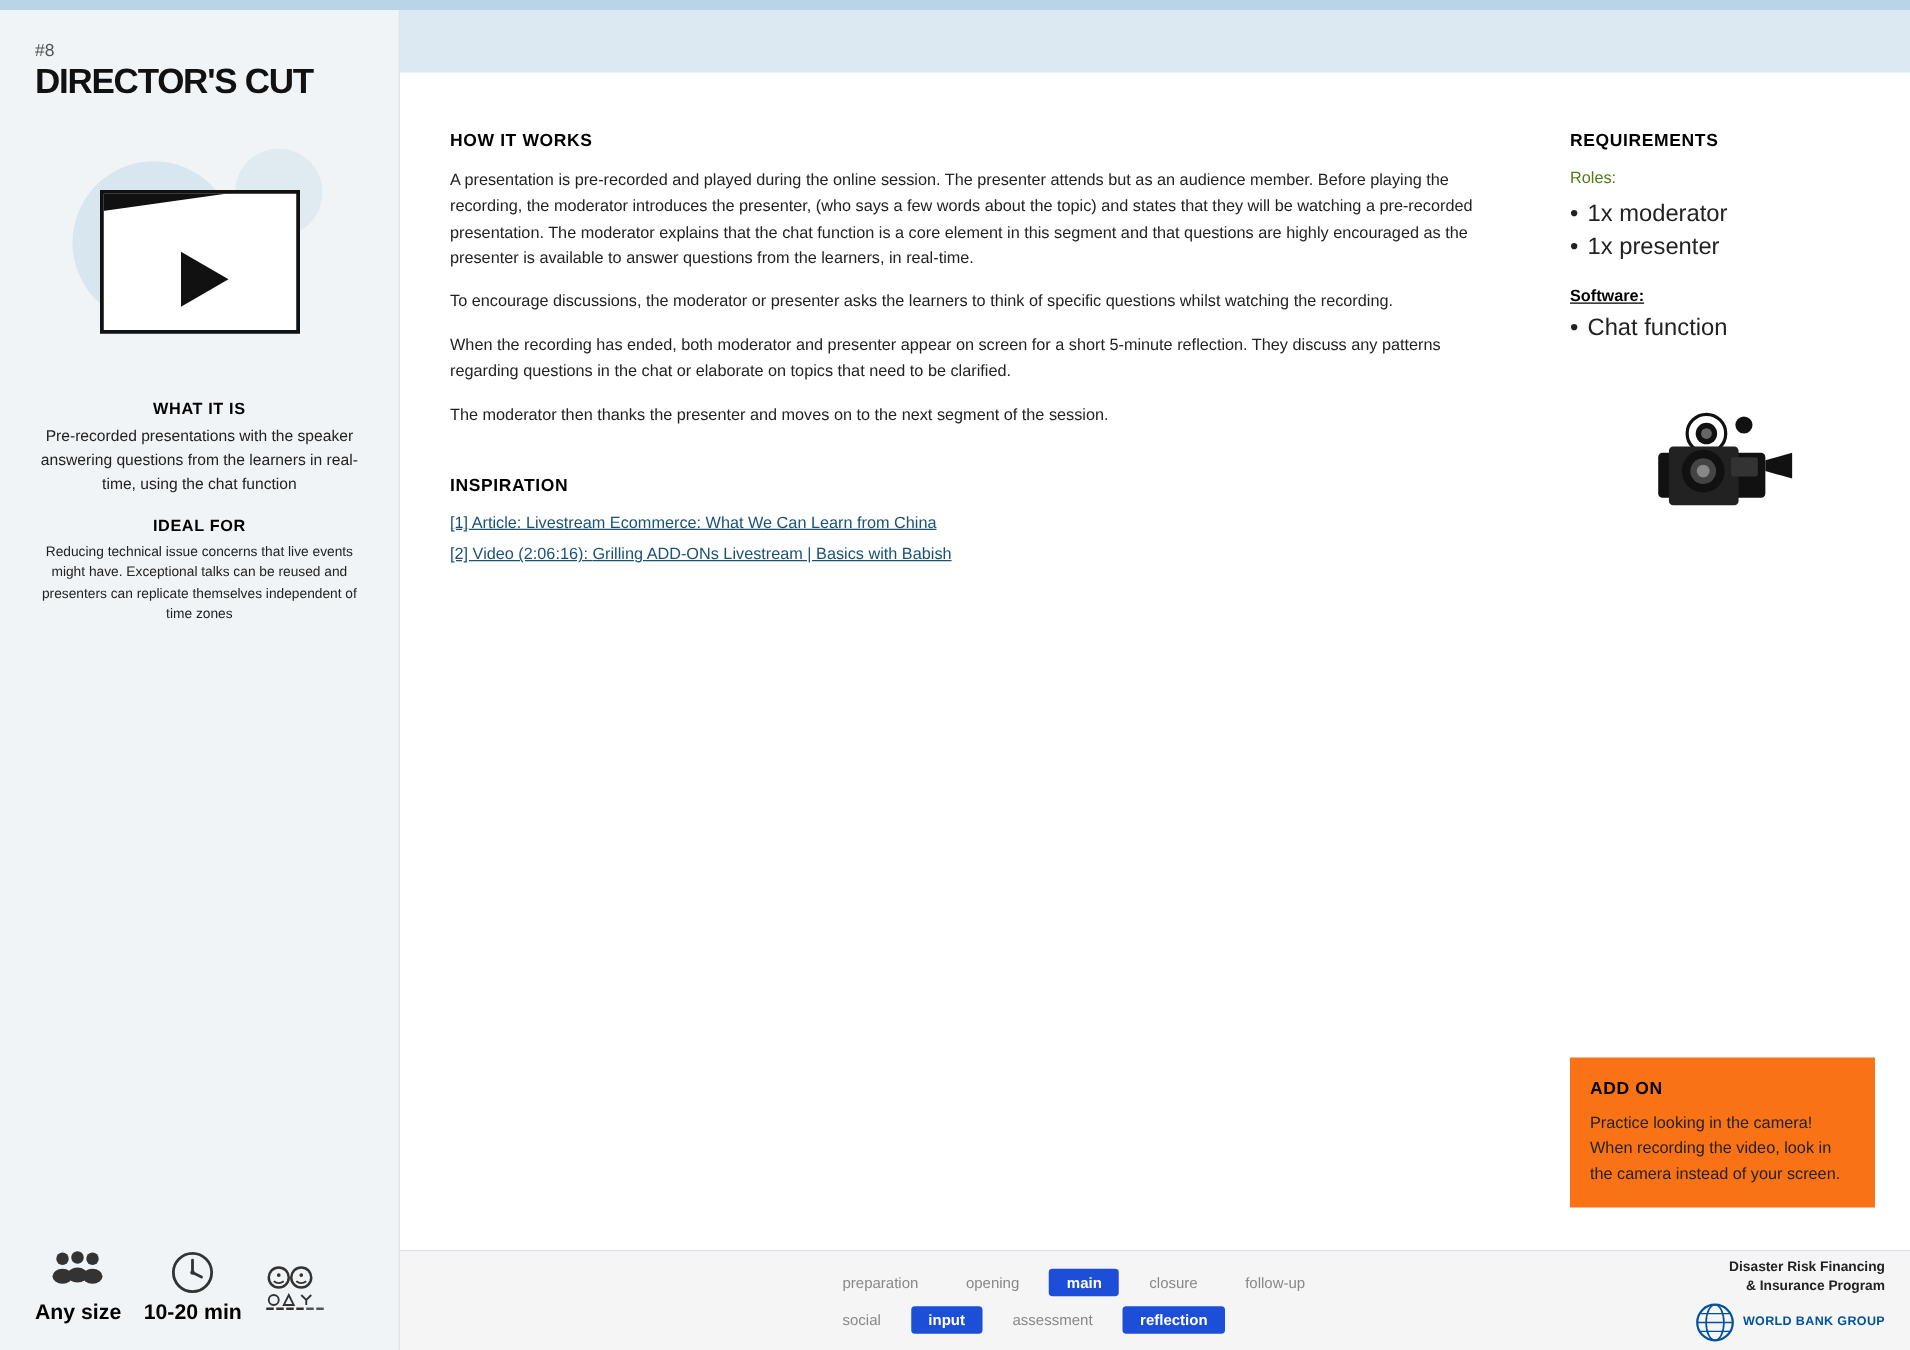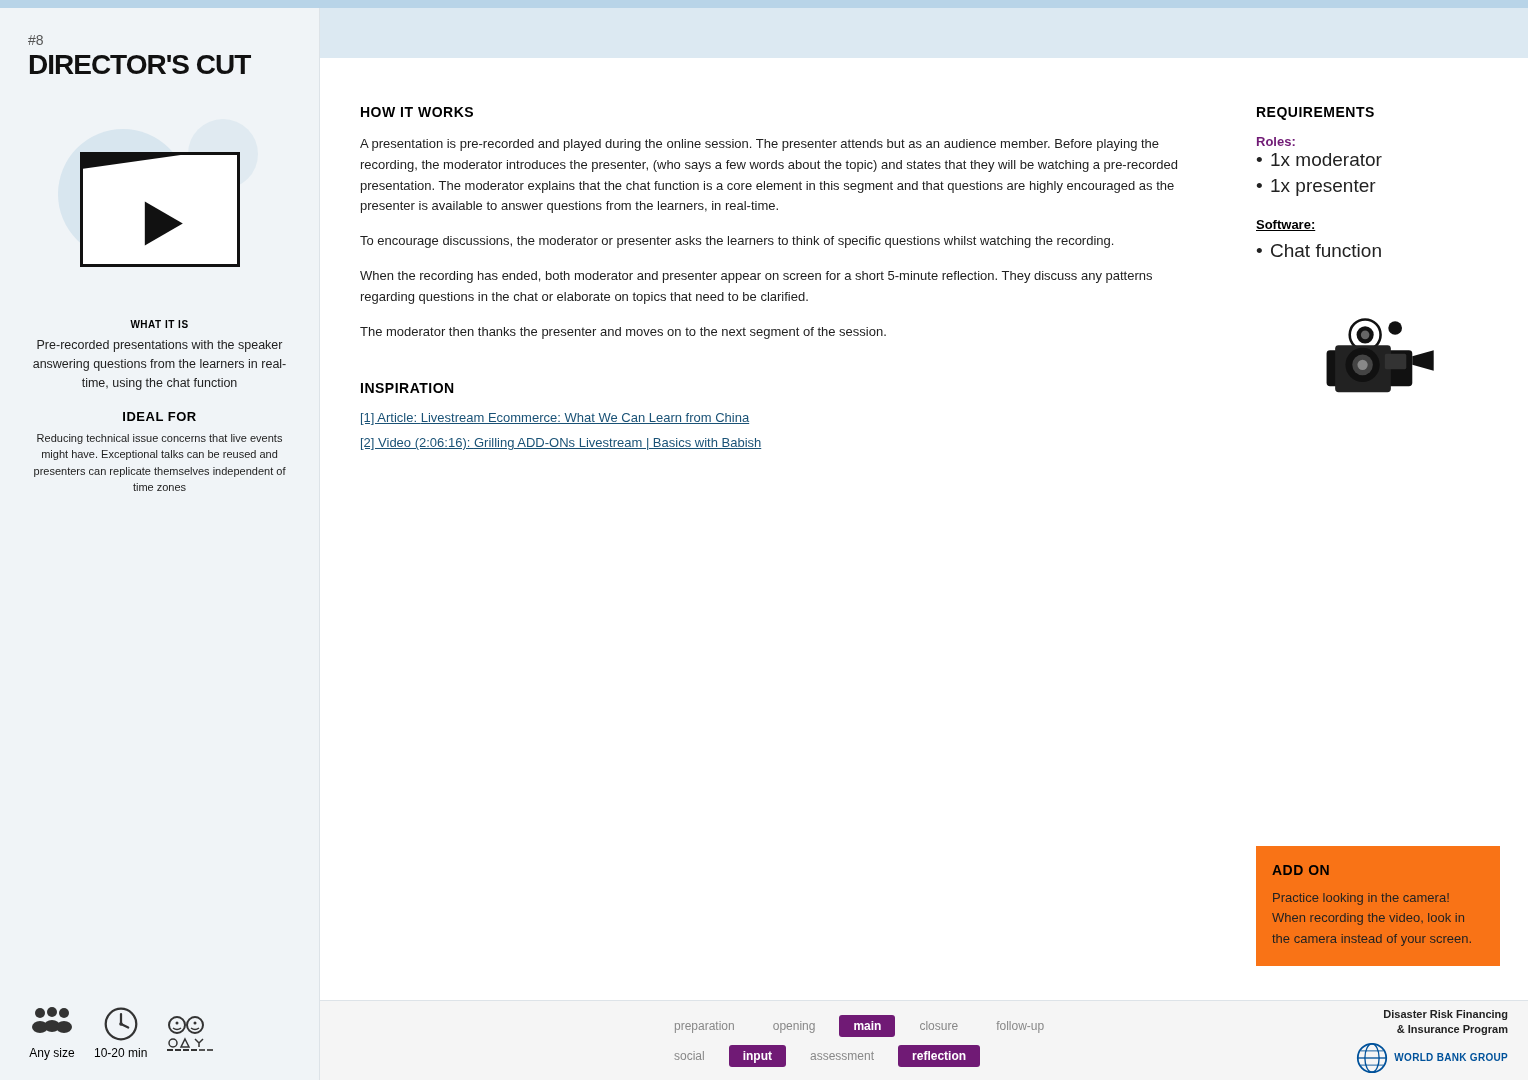--- a/index.html
+++ b/index.html
@@ -142,21 +142,21 @@
       margin-top: 10px;
     }
 
     .what-it-is {
       text-align: center;
       margin-bottom: 16px;
     }
 
     .what-it-is-title {
       font-weight: bold;
-      font-size: 10px;
+      font-size: 13px;
       margin-bottom: 6px;
       text-transform: uppercase;
       letter-spacing: 0.5px;
     }
 
     .what-it-is-text {
       font-size: 12.5px;
       line-height: 1.5;
       color: #222;
       text-align: center;
@@ -192,22 +192,22 @@
     }
 
     .icon-item {
       display: flex;
       flex-direction: column;
       align-items: center;
       gap: 4px;
     }
 
     .icon-label {
-      font-weight: normal;
-      font-size: 12px;
+      font-weight: bold;
+      font-size: 17px;
     }
 
     .people-icon {
       font-size: 28px;
       line-height: 1;
     }
 
     .clock-icon {
       width: 36px;
       height: 36px;
@@ -276,23 +276,23 @@
     }
 
     .inspiration-link span {
       text-decoration: underline;
       color: #1a5276;
     }
 
     
     .req-roles-label {
       font-size: 13px;
-      font-weight: bold;
-      margin-bottom: 0;
-      color: #701a75;
+      font-weight: normal;
+      margin-bottom: 12px;
+      color: #4d7c0f;
     }
 
     .req-list {
       list-style: none;
       margin-bottom: 16px;
     }
 
     .req-list li {
       font-size: 19px;
       color: #222;
@@ -379,21 +379,21 @@
       cursor: pointer;
     }
 
     .tab-inactive {
       color: #888;
       background: transparent;
     }
 
     .tab-active {
       color: #fff;
-      background: #701a75;
+      background: #1d4ed8;
       font-weight: bold;
     }
 
     .bottom-logo {
       margin-left: auto;
       display: flex;
       flex-direction: column;
       align-items: flex-end;
       gap: 6px;
     }

